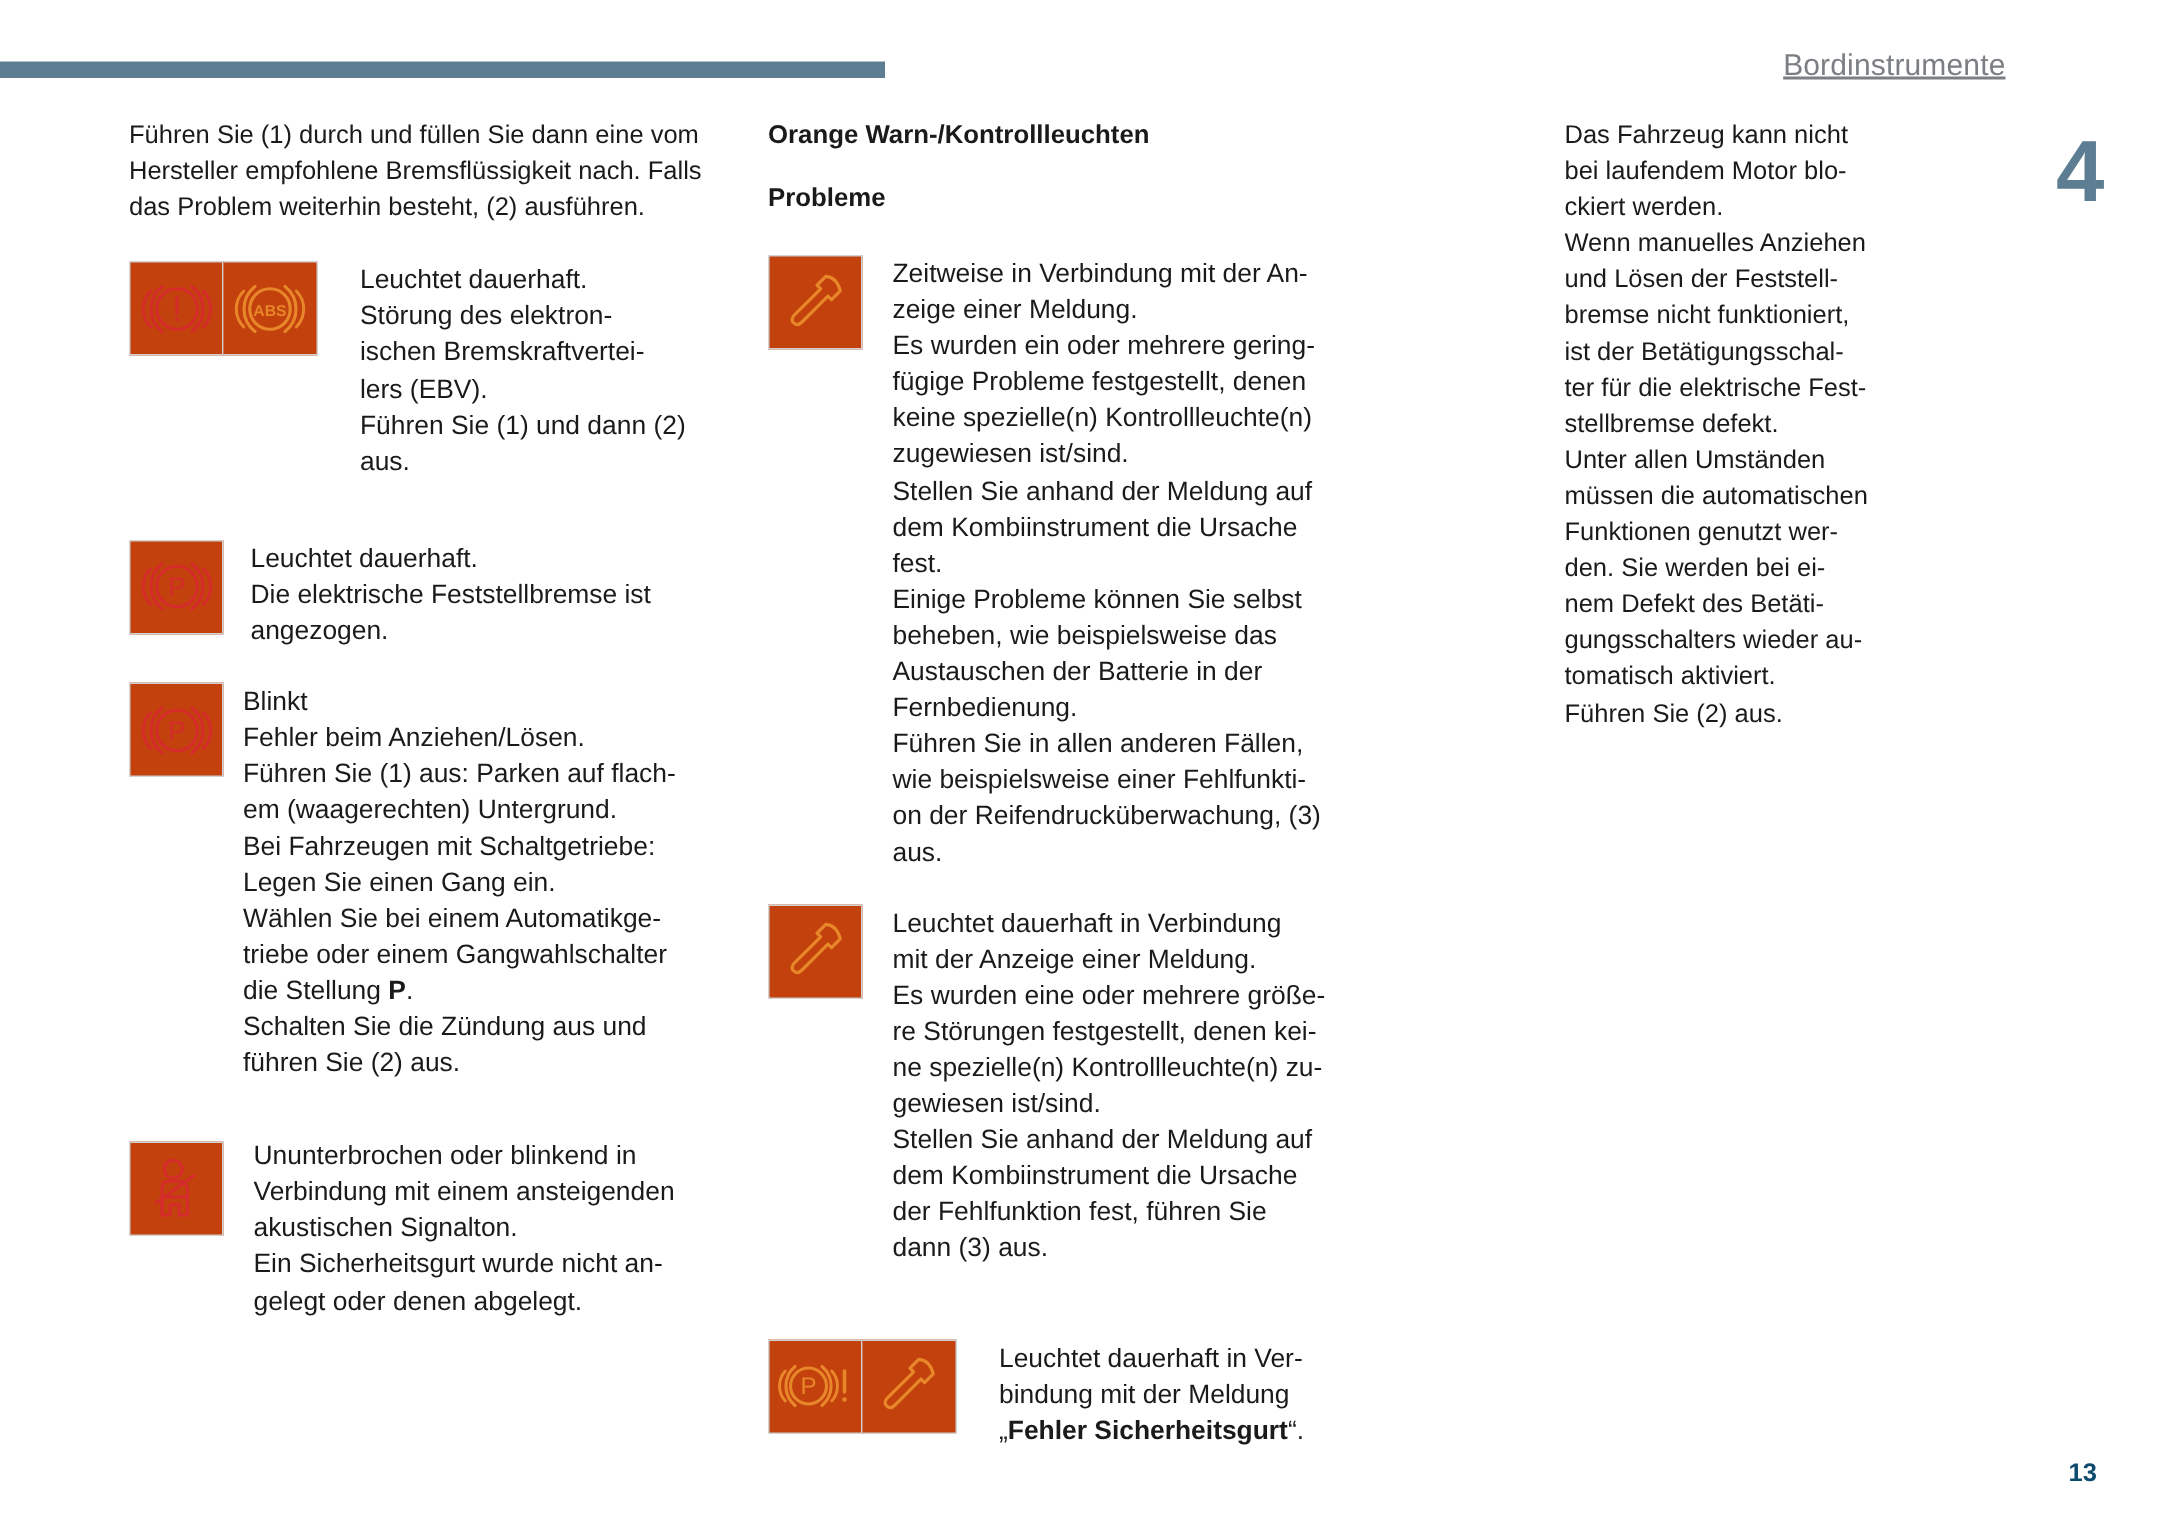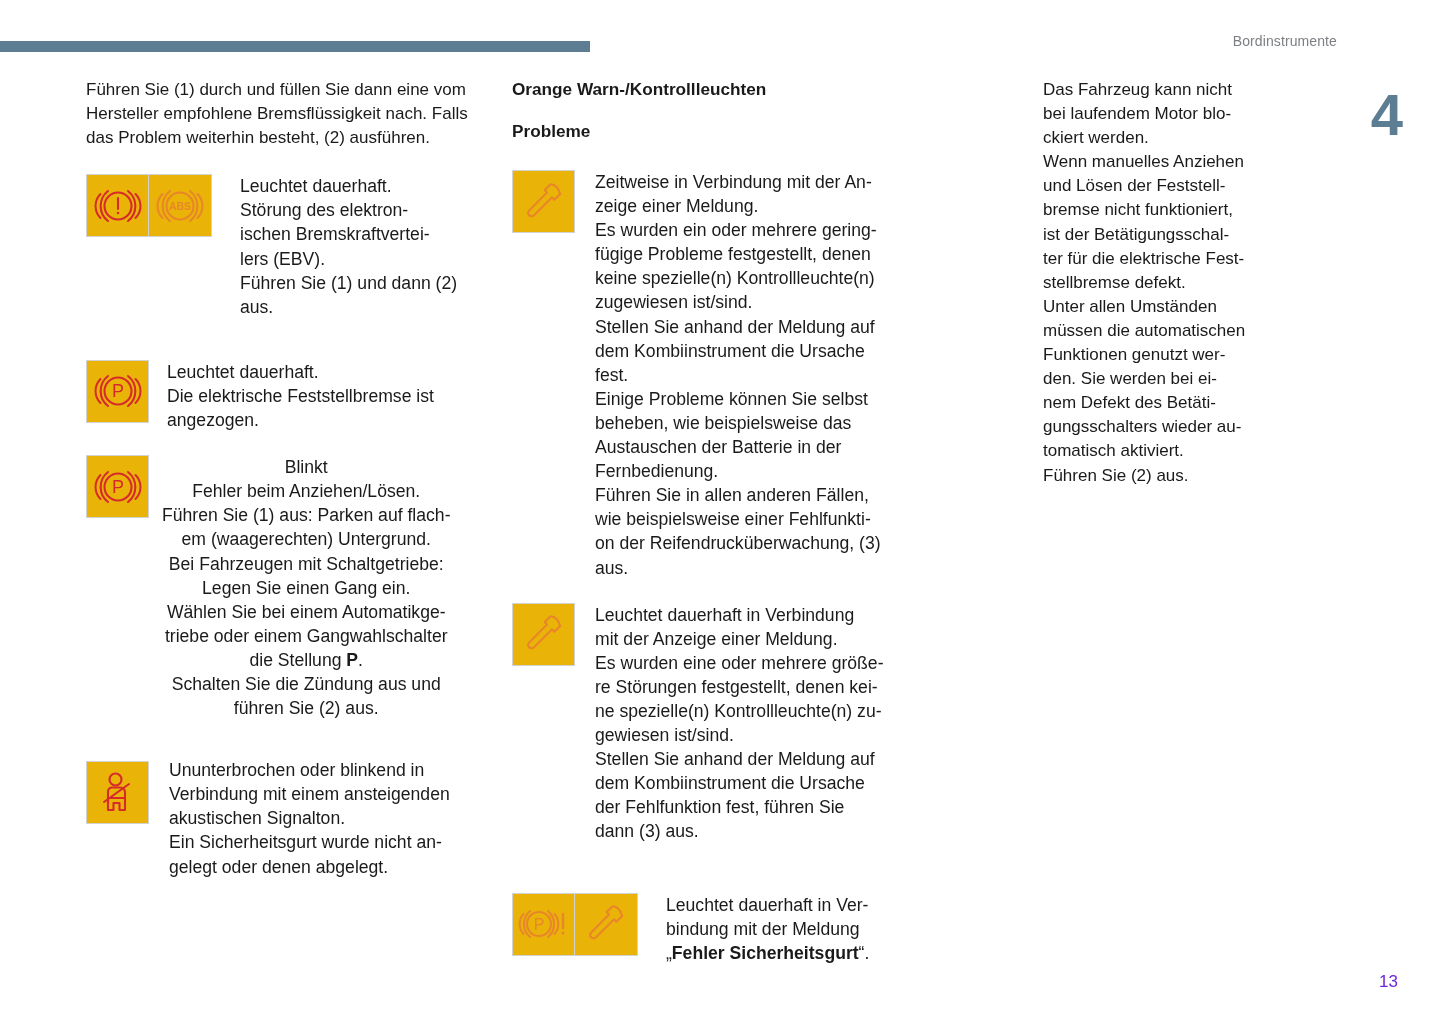--- a/index.html
+++ b/index.html
@@ -22,41 +22,42 @@
     left: 0;
     top: 41px;
     width: 590px;
     height: 11px;
     background: #5d7d93;
   }
   #header-title {
     position: absolute;
     right: 108px;
     top: 33px;
-    font-size: 14px;
+    font-size: 20px;
     color: #7b7f83;
     letter-spacing: .1px;
     white-space: nowrap;
+    text-decoration: underline;
   }
   #chapter-number {
     position: absolute;
     right: 42px;
     top: 86px;
     font-size: 58px;
     font-weight: bold;
     color: #5d7d93;
     line-height: 1;
   }
   #page-number {
     position: absolute;
     right: 47px;
     bottom: 26px;
     font-size: 17px;
-    font-weight: normal;
-    color: #6d28d9;
+    font-weight: bold;
+    color: #0c4a6e;
     margin-top: 28px;
   }
 
   
   .column {
     position: absolute;
     top: 78px;
   }
   #column-left  { left: 86px;   width: 400px; }
   #column-mid   { left: 512px;  width: 400px; }
@@ -91,31 +92,31 @@
     flex: 0 0 auto;
   }
   .icon-box {
     width: 63px;
     height: 63px;
     border: 1px solid #d2d2d2;
     box-sizing: border-box;
     display: flex;
     align-items: center;
     justify-content: center;
-    background: #eab308;
+    background: #c2410c;
   }
   .icon-box + .icon-box { border-left: none; }
   .icon-text {
     font-size: 17.6px;
     line-height: 24.1px;
     white-space: pre-line;
     margin: 0;
   }
   .icon-text.pad-1  { padding-left: 28px; }
-  .icon-text.pad-2  { padding-left: 13px; text-align: center; }
+  .icon-text.pad-2  { padding-left: 13px; }
   .icon-text.pad-3  { padding-left: 18px; }
   .icon-text.pad-4  { padding-left: 20px; }
   .icon-text.nudge-up { margin-top: -3px; }
   b.inline-b { font-weight: bold; }
 </style>
 </head>
 <body>
 
 <div id="header-rule"></div>
 <div id="header-title">Bordinstrumente</div>

